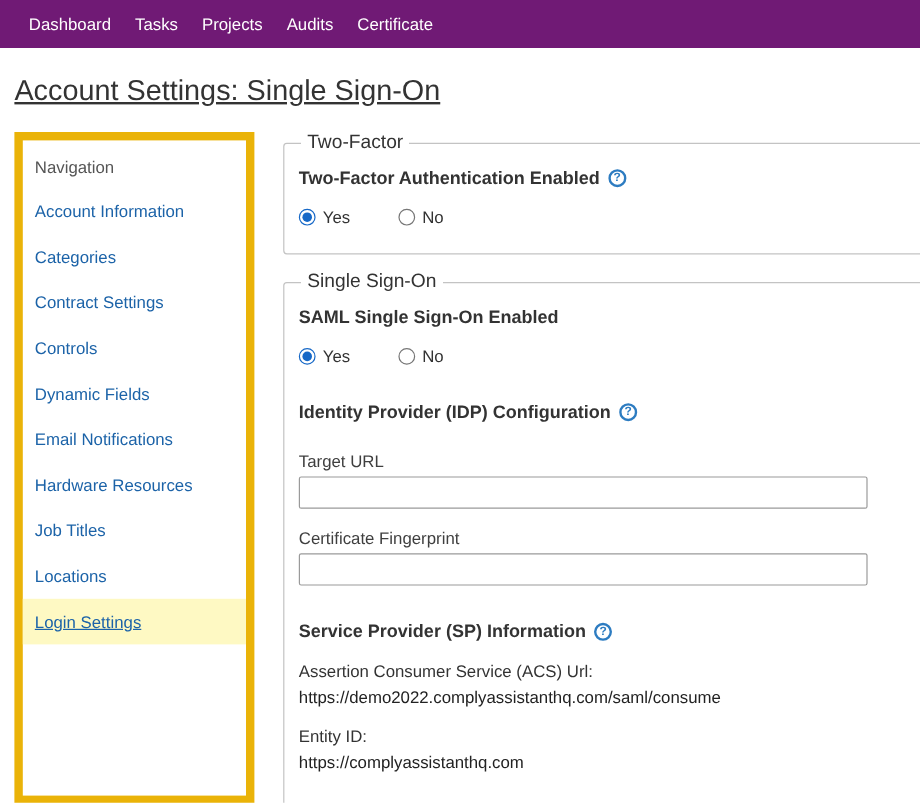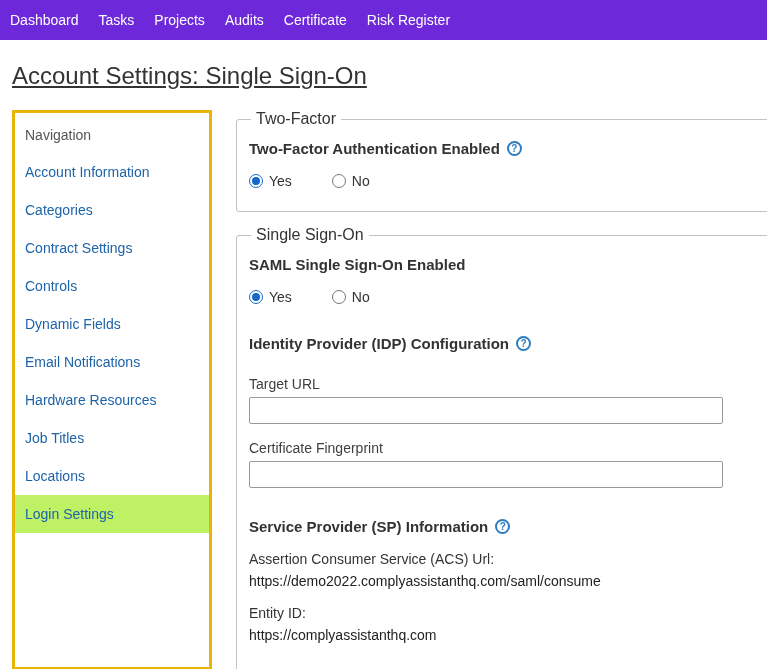--- a/index.html
+++ b/index.html
@@ -10,24 +10,24 @@
     height: 669px;
     overflow: hidden;
     background: #ffffff;
     font-family: "Liberation Sans", sans-serif;
     color: #333;
   }
 
   
   .topnav {
     height: 40px;
-    background: #6d28d9;
+    background: #701a75;
     display: flex;
     align-items: center;
-    padding-left: 0;
+    padding-left: 14px;
   }
   .topnav .nav-item {
     color: #ffffff;
     font-size: 14px;
     padding: 0 10px;
     line-height: 40px;
     text-decoration: none;
     cursor: pointer;
     white-space: nowrap;
   }
@@ -45,40 +45,41 @@
   
   .content-row {
     display: flex;
     align-items: flex-start;
     margin: 20px 0 0 12px;
   }
 
   
   .sidebar {
     width: 200px;
-    border: 3px solid #eab308;
+    border: 7px solid #eab308;
     min-height: 560px;
     padding-top: 6px;
     flex-shrink: 0;
   }
   .sidebar-header {
     color: #555;
     font-size: 14px;
     padding: 8px 10px 10px 10px;
   }
   .side-item {
     display: block;
     color: #1c63a8;
     font-size: 14px;
     padding: 11px 10px;
     text-decoration: none;
     cursor: pointer;
   }
   .side-item.active {
-    background: #bef264;
+    background: #fef9c3;
+    text-decoration: underline;
   }
 
   
   .main {
     margin-left: 24px;
     width: 556px;
     flex-shrink: 0;
   }
   fieldset {
     border: 1px solid #c3c3c3;
@@ -182,21 +183,20 @@
 <body>
 
 
 
 <nav class="topnav">
   <a class="nav-item">Dashboard</a>
   <a class="nav-item">Tasks</a>
   <a class="nav-item">Projects</a>
   <a class="nav-item">Audits</a>
   <a class="nav-item">Certificate</a>
-  <a class="nav-item">Risk Register</a>
 </nav>
 
 <h1 class="page-title">Account Settings: Single Sign-On</h1>
 
 <div class="content-row">
 
   <aside class="sidebar">
     <div class="sidebar-header">Navigation</div>
     <a class="side-item">Account Information</a>
     <a class="side-item">Categories</a>

